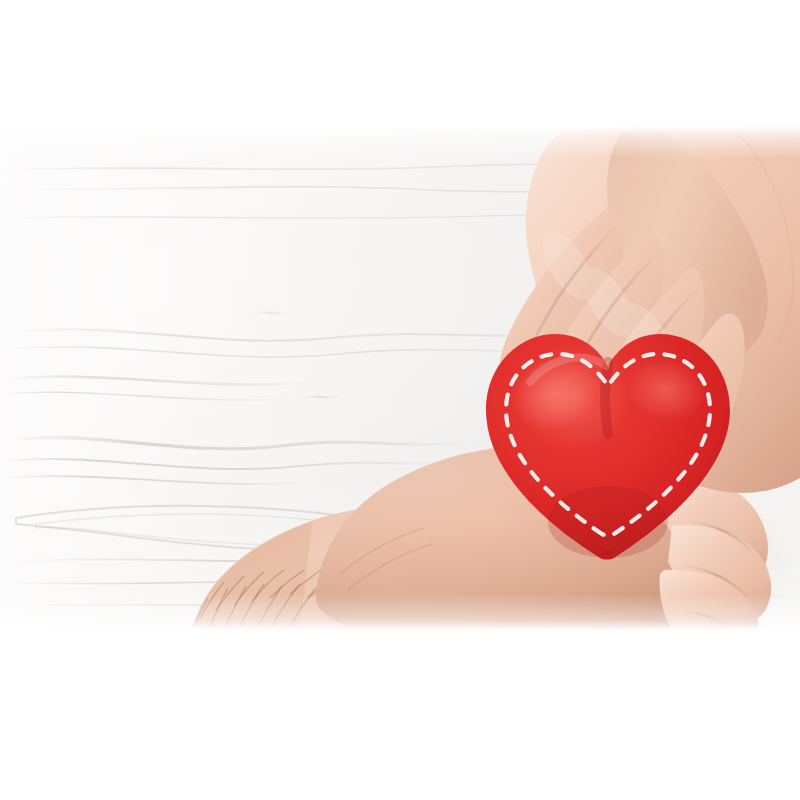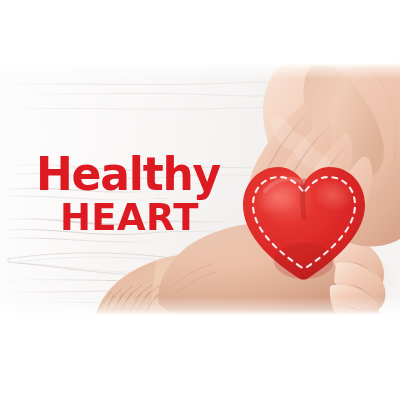--- a/index.html
+++ b/index.html
@@ -421,21 +421,17 @@
       </g>
 
       <g clip-path="none">
         <path d="M318,196 C336,192 356,198 368,212 C377,223 379,236 374,245
                  C369,252 358,252 349,247 C338,240 327,224 320,210 Z" fill="url(#skinUp)" opacity="0.0"></path>
       </g>
 
       <rect x="0" y="0" width="400" height="252" fill="#f2ddd0" opacity="0.05"></rect>
     </svg>
 
-    <div id="headline" style="top:89px;">
-      <span class="line1">Healthy</span>
-      <span class="line2">HEART</span>
-    </div>
 
     <div class="edgefade"></div>
   </div>
 
 </div>
 
 </body></html>

